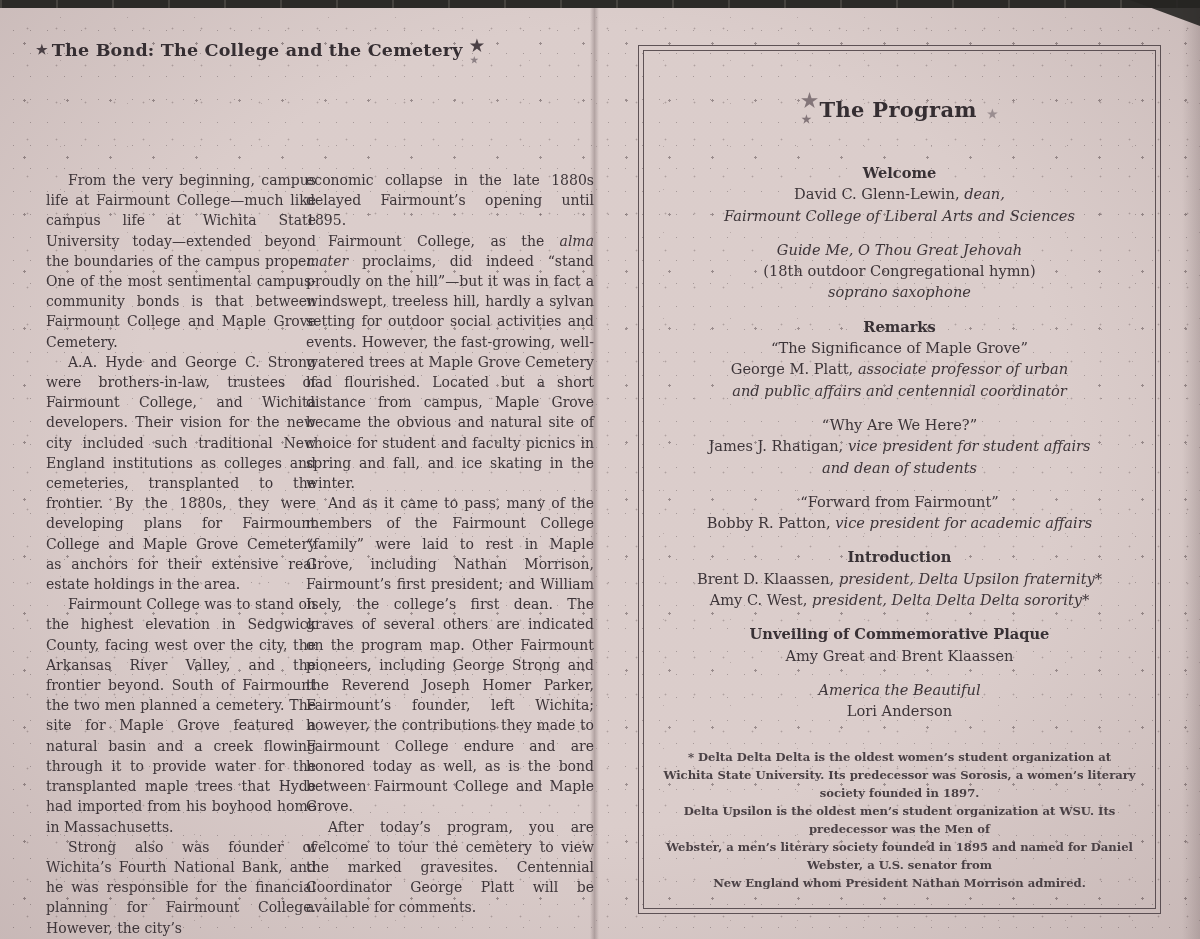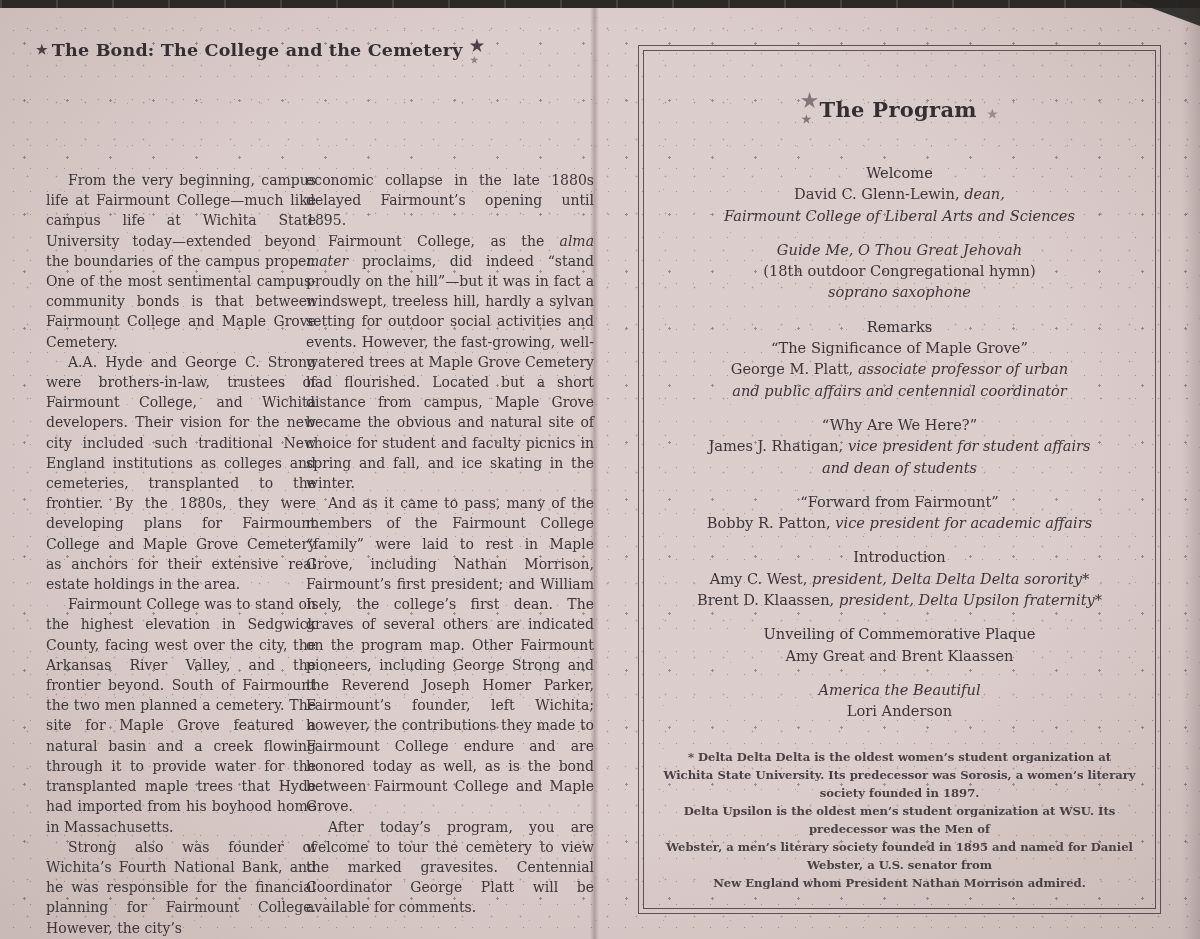--- a/index.html
+++ b/index.html
@@ -75,21 +75,21 @@
   }
   .prog-title{
     margin:46px 0 40px 0;text-align:center;
     font-size:21px;font-weight:bold;color:#352e32;letter-spacing:.3px;
   }
   .prog-title .p1{font-size:19px;transform:translateY(-10px);margin-right:1px;color:#837579;}
   .prog-title .p2{font-size:11px;transform:translate(-18px,6px);margin-right:-10px;color:#837579;}
   .prog-title .p3{font-size:12px;transform:translateY(1px);margin-left:10px;color:#9a8d90;}
   .psec{margin:0 14px 13px 14px;text-align:center;font-size:14.6px;line-height:21.3px;}
   .phead{font-weight:bold;color:#38control;}
-  .phead{font-weight:normal;color:#383135;}
+  .phead{font-weight:bold;color:#383135;}
   .pline{}
   .footnote{
     position:absolute;left:8px;right:8px;bottom:16px;
     text-align:center;font-size:11.6px;line-height:18px;color:#4a4145;font-weight:bold;
   }
 </style>
 </head>
 <body>
 
 <div class="scan">
@@ -143,22 +143,22 @@
                 <div class="pline"><span>“Why Are We Here?”</span></div>
                 <div class="pline"><span>James J. Rhatigan, </span><span class="it">vice president for student affairs</span></div>
                 <div class="pline"><span class="it">and dean of students</span></div>
               </div>
               <div class="psec">
                 <div class="pline"><span>“Forward from Fairmount”</span></div>
                 <div class="pline"><span>Bobby R. Patton, </span><span class="it">vice president for academic affairs</span></div>
               </div>
               <div class="psec">
                 <div class="phead">Introduction</div>
+                <div class="pline"><span>Brent D. Klaassen, </span><span class="it">president, Delta Upsilon fraternity*</span></div>
                 <div class="pline"><span>Amy C. West, </span><span class="it">president, Delta Delta Delta sorority*</span></div>
-                <div class="pline"><span>Brent D. Klaassen, </span><span class="it">president, Delta Upsilon fraternity*</span></div>
               </div>
               <div class="psec">
                 <div class="phead">Unveiling of Commemorative Plaque</div>
                 <div class="pline"><span>Amy Great and Brent Klaassen</span></div>
               </div>
               <div class="psec">
                 <div class="pline"><span class="it">America the Beautiful</span></div>
                 <div class="pline"><span>Lori Anderson</span></div>
               </div>
             </div>

